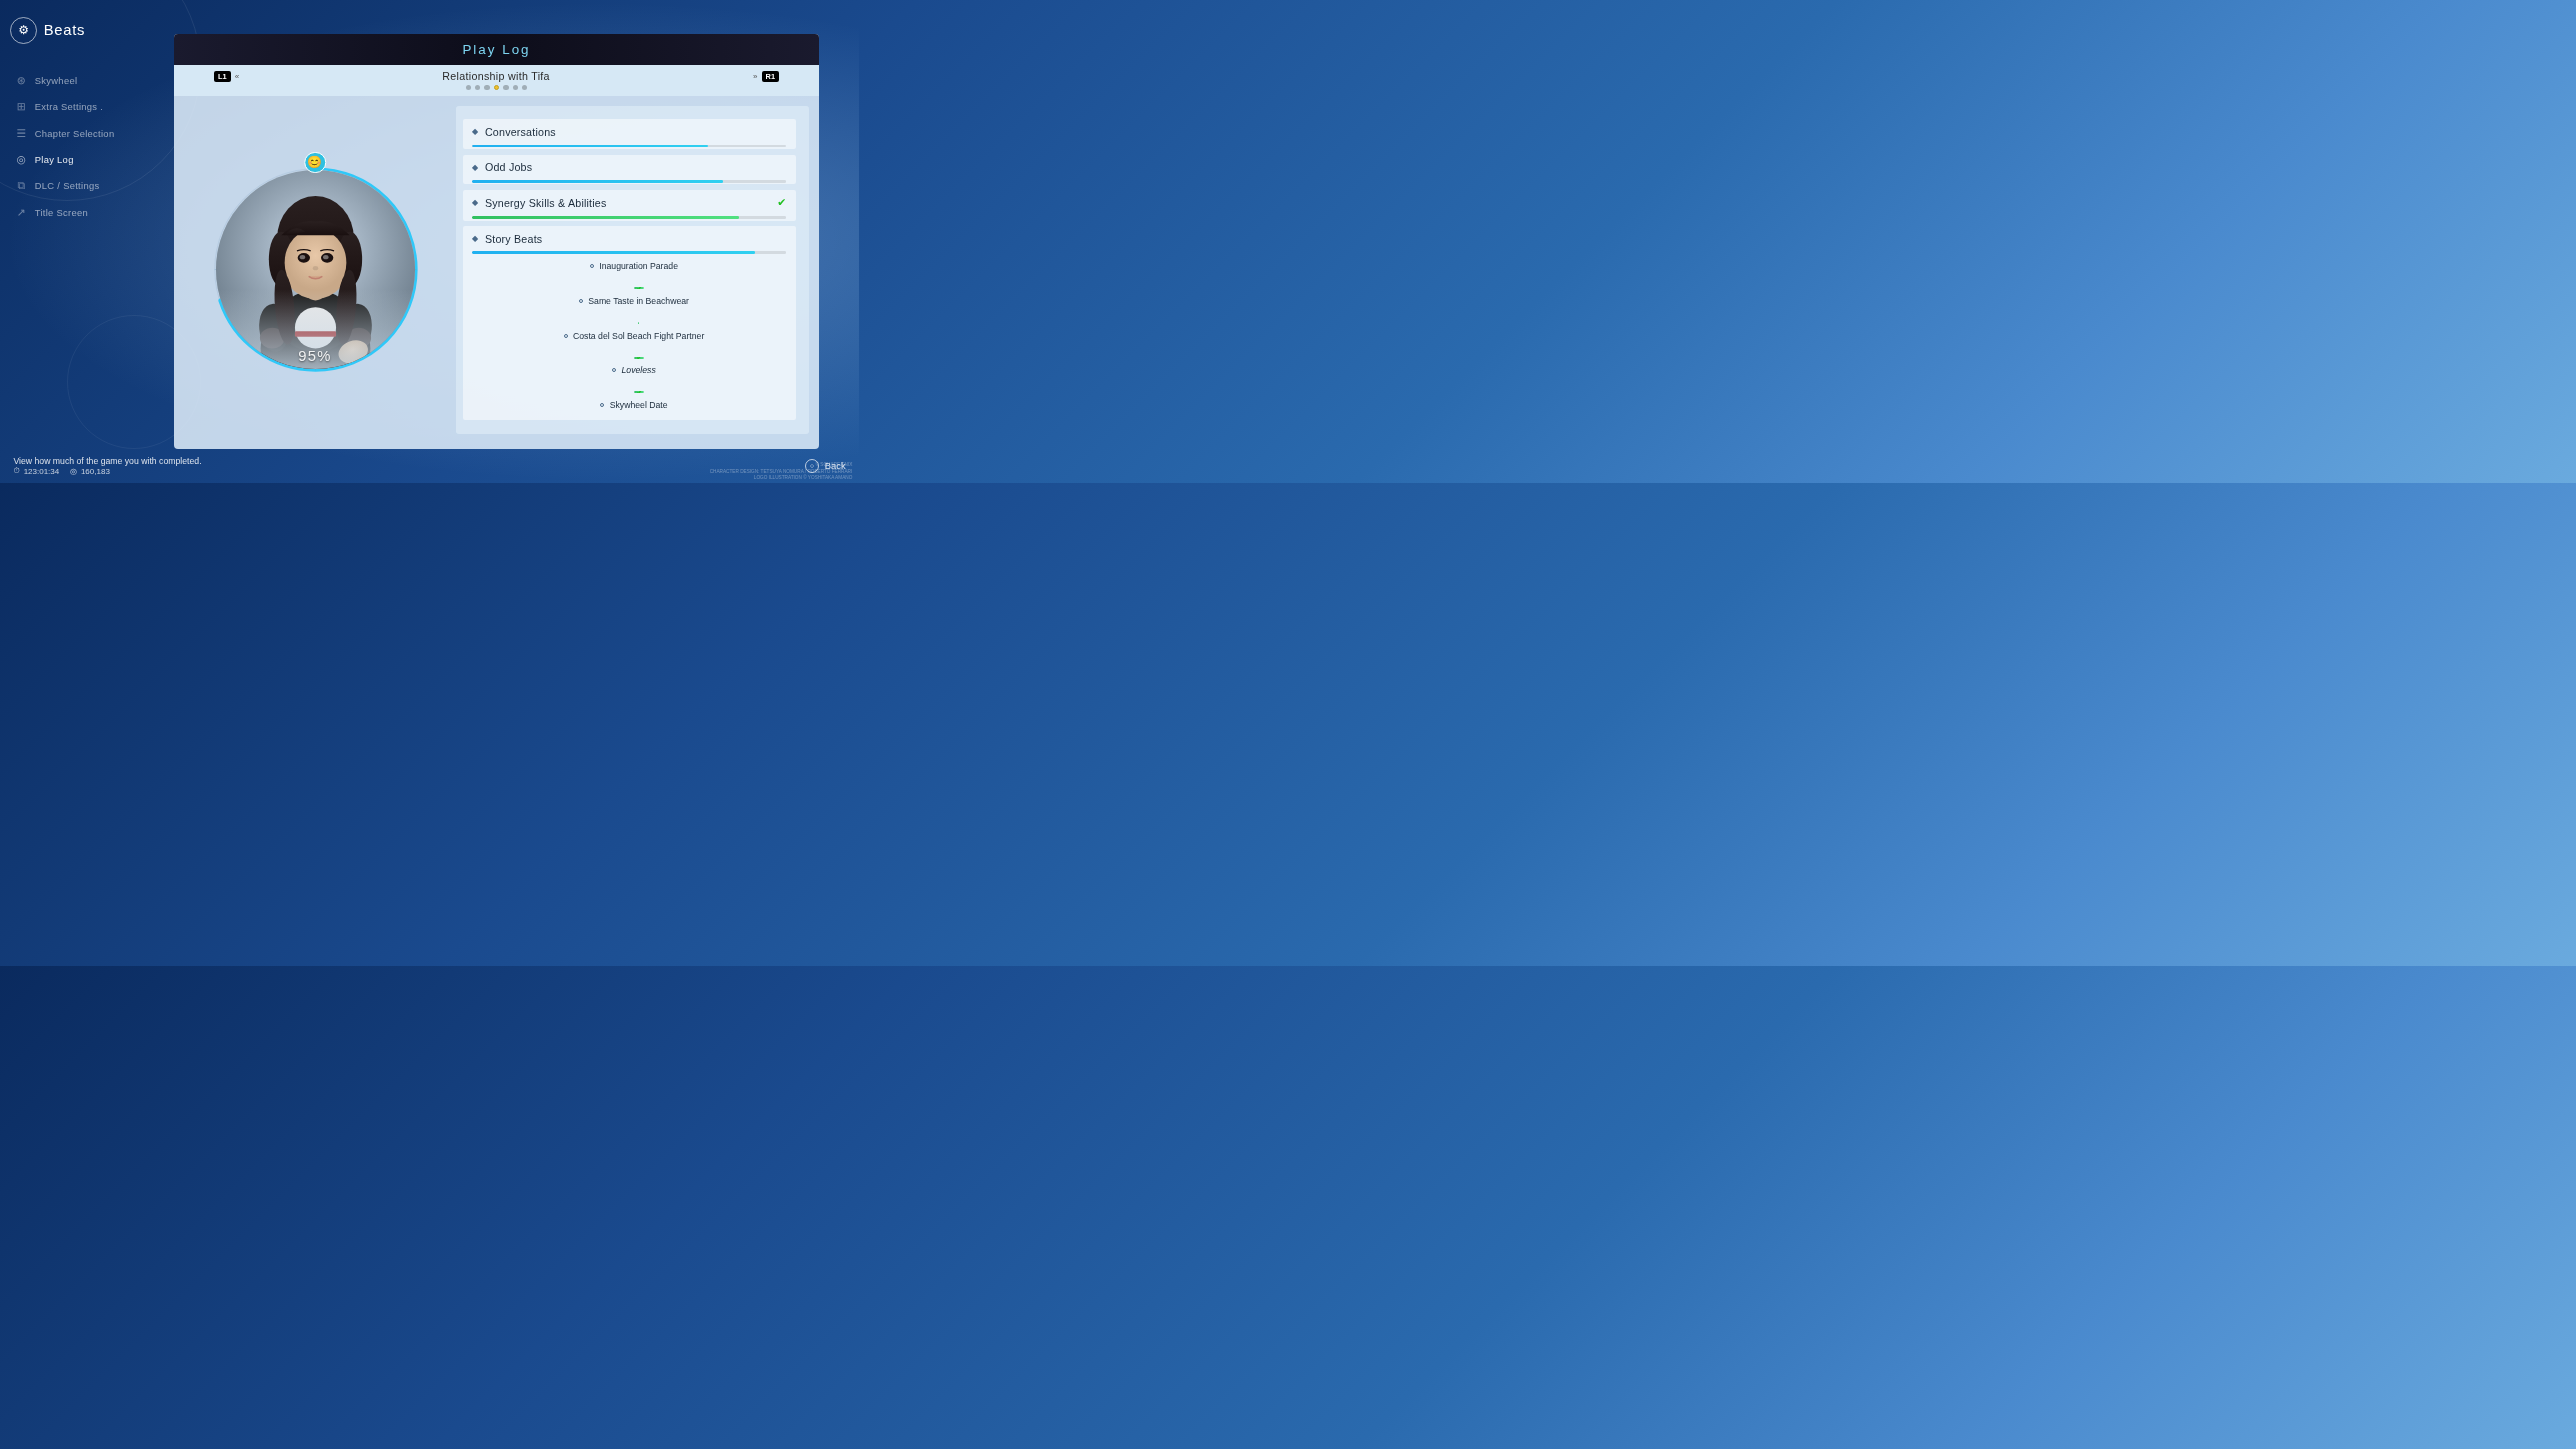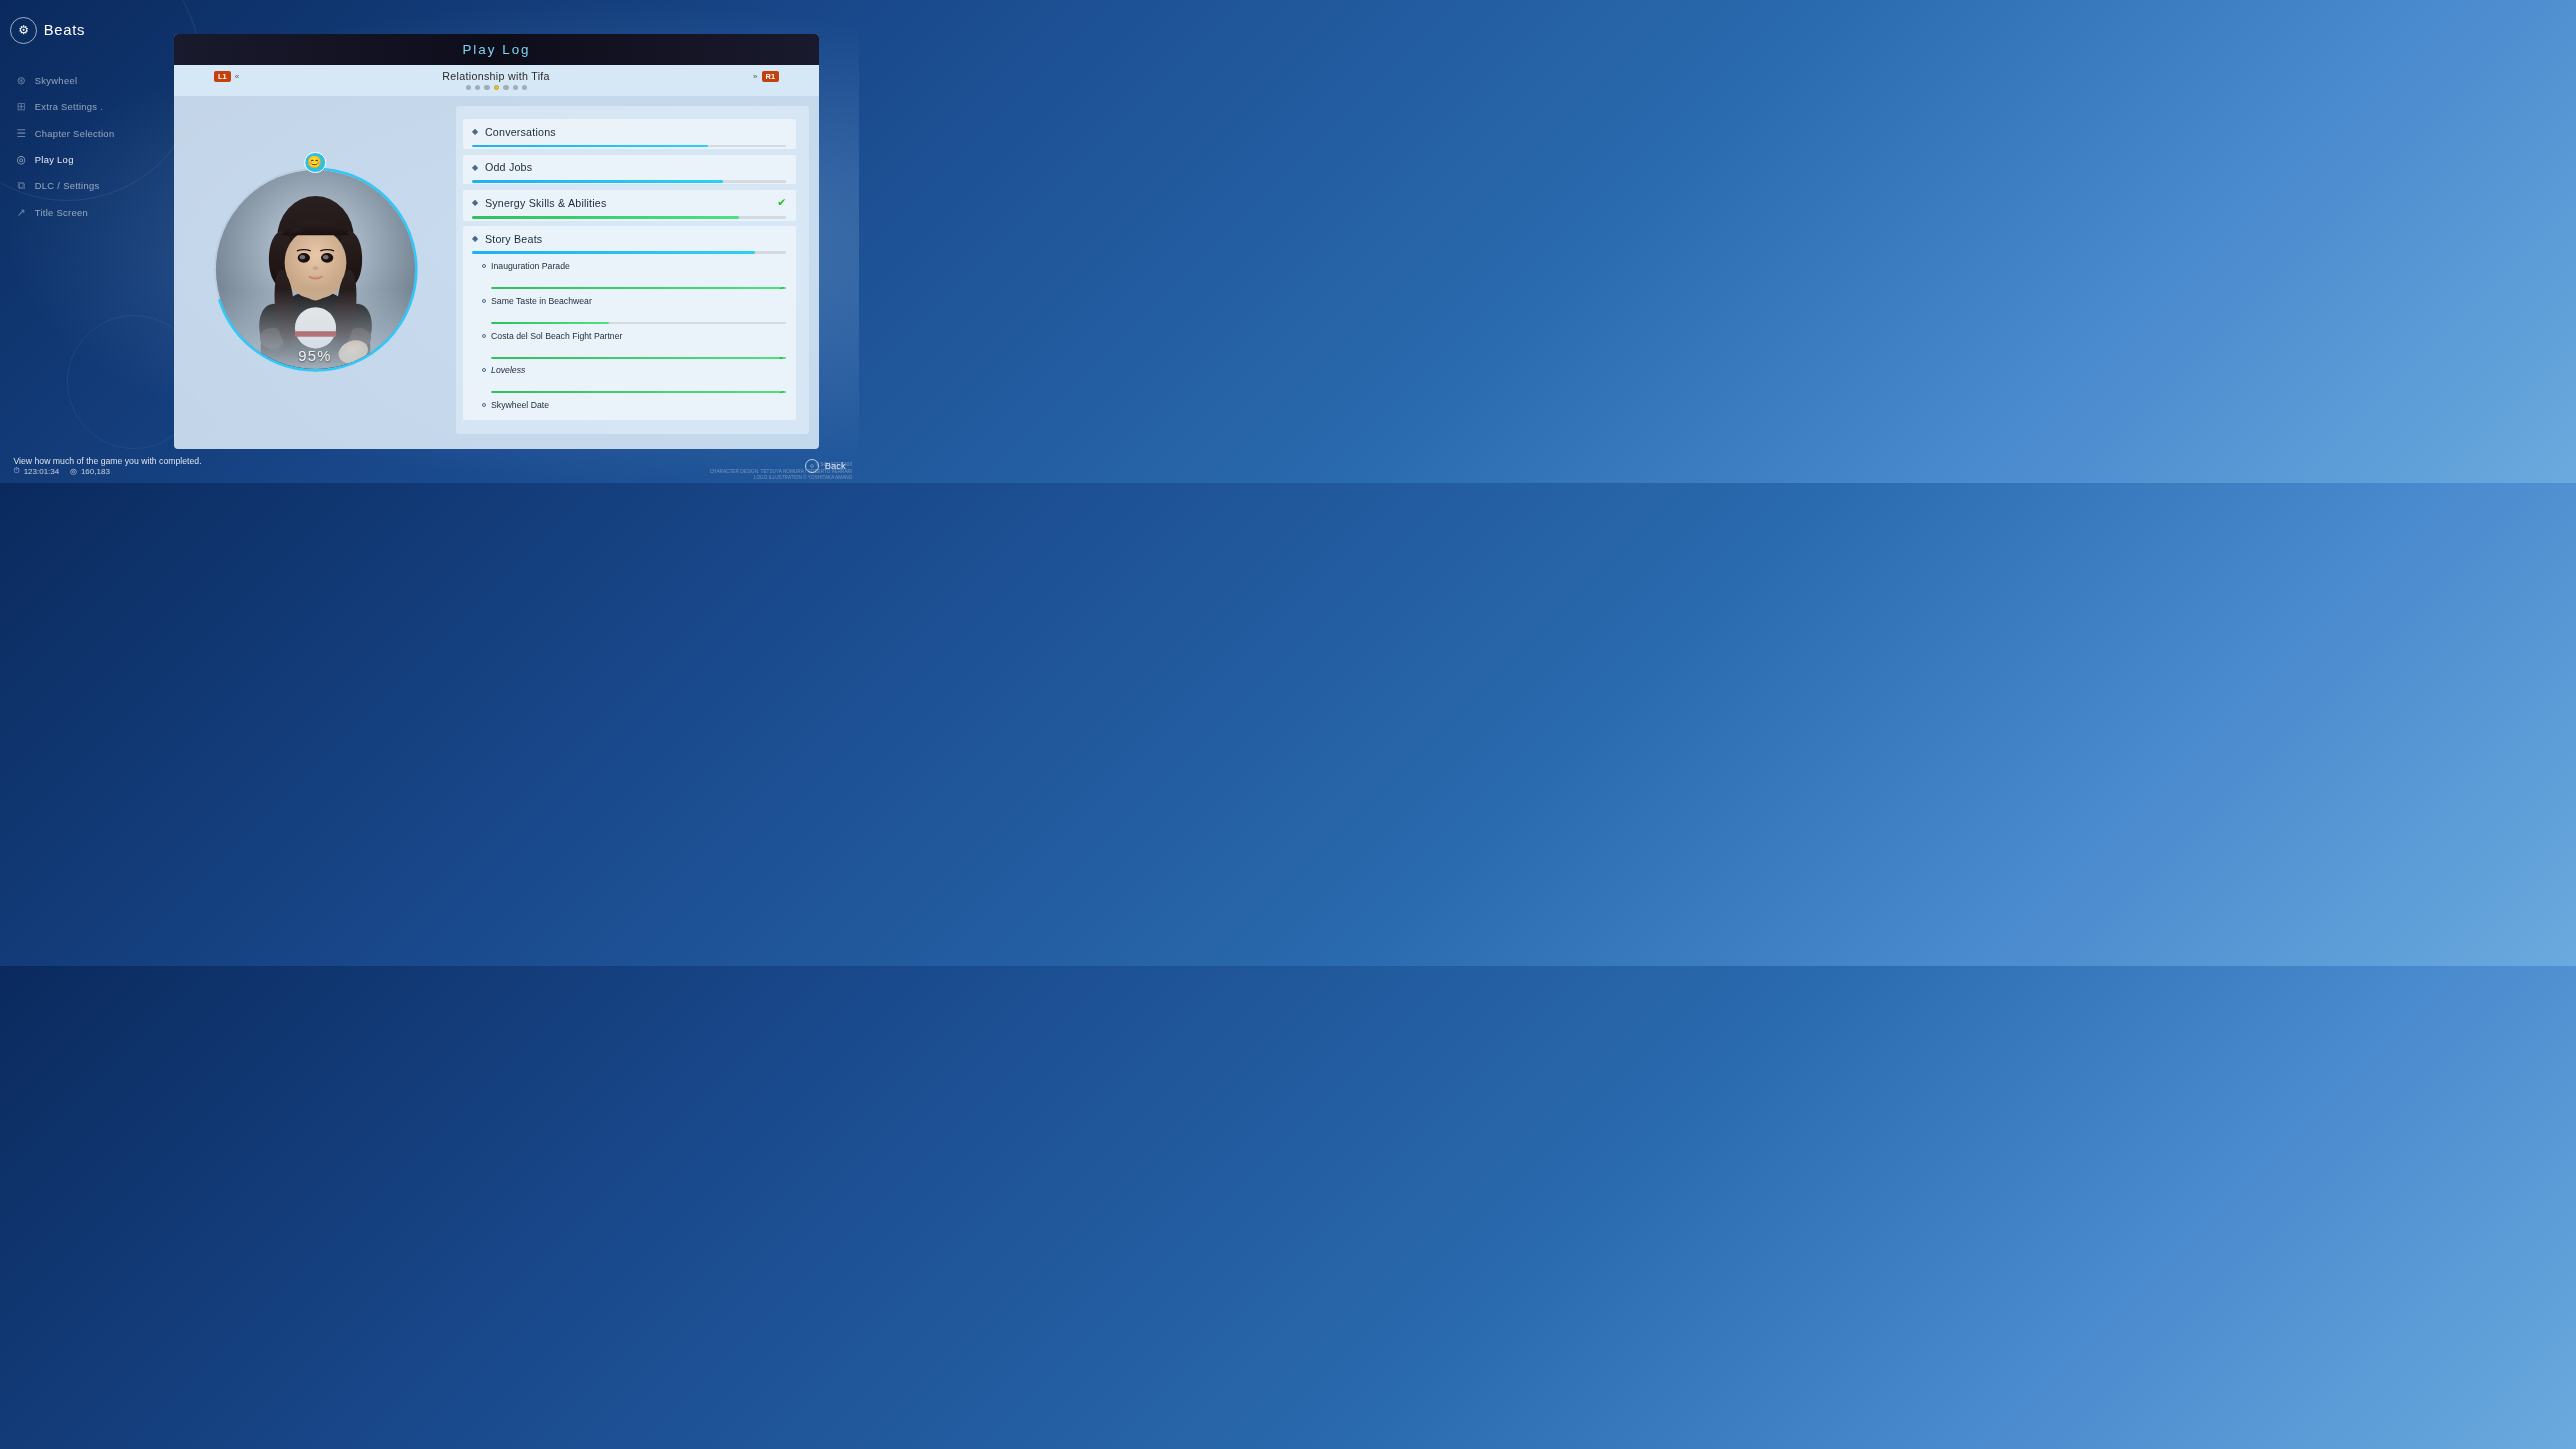--- a/index.html
+++ b/index.html
@@ -283,20 +283,21 @@
       padding: 3.4px 9.4px 6.7px 19px;
       display: flex;
       flex-direction: column;
       gap: 6.7px;
     }
 
     .rel-sub-item {
       display: flex;
       flex-direction: column;
       gap: 16px;
+      align-items: center;
     }
 
     .rel-sub-item-header {
       display: flex;
       align-items: center;
       gap: 5.4px;
     }
 
     .rel-sub-dot {
       width: 4px;
@@ -442,21 +443,21 @@
 
     .nav-button-label {
       display: flex;
       align-items: center;
       gap: 4px;
       color: #555;
       font-size: 8px;
     }
 
     .btn-badge {
-      background: #c2410c;
+      background: #000000;
       color: white;
       border-radius: 2px;
       padding: 0.7px 4px;
       font-size: 7.4px;
       font-weight: bold;
     }
   </style>
 </head>
 <body>
 

